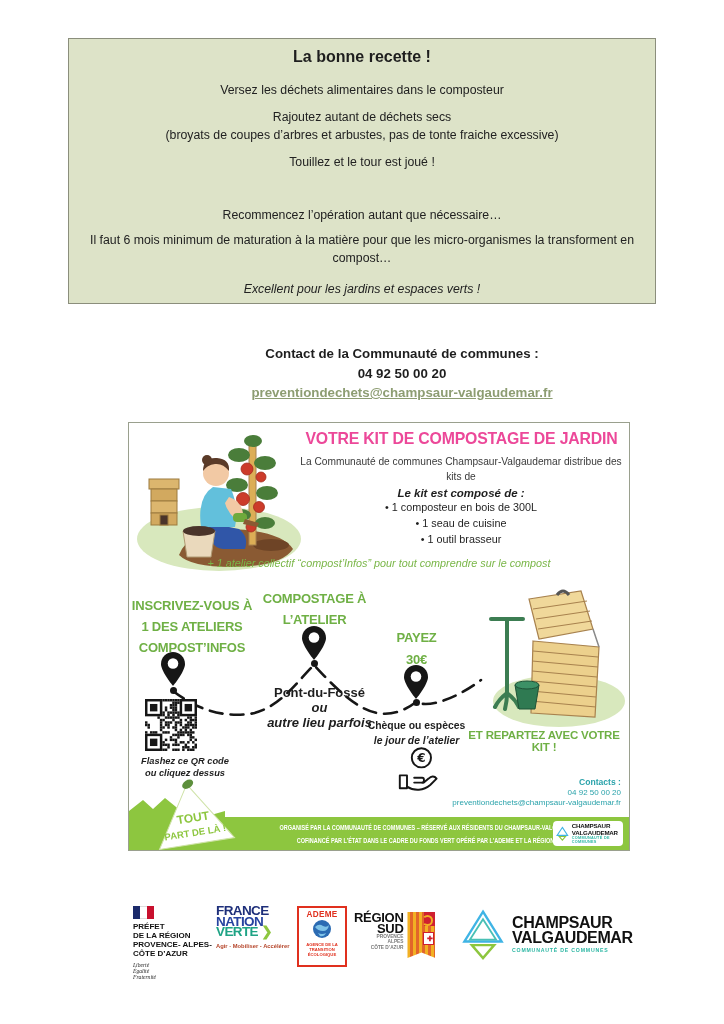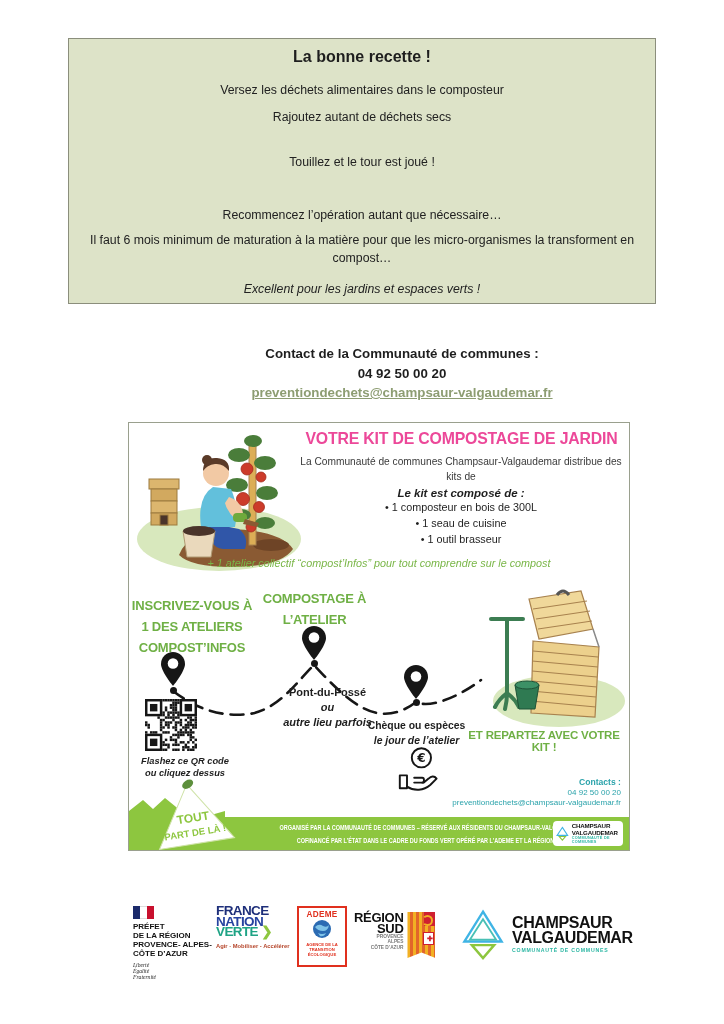--- a/index.html
+++ b/index.html
@@ -35,21 +35,21 @@
   .step-h{color:#6fb045;font-weight:bold;font-size:13px;letter-spacing:-.2px;line-height:21px;text-align:center;}
   .step1{left:0;top:172px;width:126px;}
   .step2{left:123px;top:165px;width:125px;}
   .step3{left:250px;top:204px;width:75px;line-height:22px;}
 
   .pin{width:26px;height:34px;}
   .pin1{left:31px;top:229px;} .pin2{left:172px;top:203px;} .pin3{left:274px;top:242px;}
   .pin-dot{width:7px;height:7px;border-radius:50%;background:#161616;}
   .dot1{left:41px;top:264px;} .dot2{left:182px;top:237px;} .dot3{left:284px;top:276px;}
 
-  .loc-text{left:136px;top:262px;width:125px;text-align:center;font-size:11px;line-height:15px;}
+  .loc-text{left:128px;top:262px;width:125px;text-align:center;font-size:13px;line-height:15px;}
   .pay-text{left:230px;top:295px;width:115px;text-align:center;font-size:10.4px;line-height:15px;}
   .euro-icon{left:266px;top:322px;width:48px;height:48px;}
 
   .qr-box{left:16px;top:276px;width:52px;height:52px;cursor:pointer;}
   .qr-cap{left:0px;top:332px;width:112px;text-align:center;font-size:9.3px;font-weight:bold;font-style:italic;line-height:12px;}
 
   .depart{left:335px;top:306px;width:160px;text-align:center;color:#6fb045;font-weight:bold;font-size:11.5px;letter-spacing:-.2px;}
 
   .f-contacts{right:8px;top:354px;width:230px;text-align:right;color:#2ba3ab;font-size:8px;line-height:10.5px;}
   .f-contacts .lbl{font-weight:bold;font-size:8.6px;}
@@ -97,20 +97,21 @@
 </style>
 </head>
 <body>
 
 <div class="page">
 
   <div class="abs recipe-box">
     <div class="abs r-title">La bonne recette !</div>
     <div class="abs r-line r1">Versez les déchets alimentaires dans le composteur</div>
     <div class="abs r-line r2">Rajoutez autant de déchets secs</div>
+    <div class="abs r-line r3">(broyats de coupes d’arbres et arbustes, pas de tonte fraiche excessive)</div>
     <div class="abs r-line r4">Touillez et le tour est joué !</div>
     <div class="abs r-line r5">Recommencez l’opération autant que nécessaire…</div>
     <div class="abs r-line r6">Il faut 6 mois minimum de maturation à la matière pour que les micro-organismes la transforment en compost…</div>
     <div class="abs r-line r7">Excellent pour les jardins et espaces verts !</div>
   </div>
 
   <div class="abs contact-block">
     <div class="b">Contact de la Communauté de communes :</div>
     <div class="b">04 92 50 00 20</div>
     <div class="contact-email">preventiondechets@champsaur-valgaudemar.fr</div>
@@ -195,20 +196,24 @@
     <div class="abs step-h step2">
       <div>COMPOSTAGE À</div>
       <div>L’ATELIER</div>
     </div>
     <svg class="abs pin pin2" viewBox="0 0 24 34">
       <path d="M12 0C5.4 0 0 5.4 0 12c0 7.4 12 22 12 22s12-14.6 12-22C24 5.4 18.6 0 12 0z" fill="#161616"></path>
       <circle cx="12" cy="11.5" r="5.3" fill="#fff"></circle>
     </svg>
     <div class="abs pin-dot dot2"></div>
 
+    <div class="abs step-h step3">
+      <div>PAYEZ</div>
+      <div>30€</div>
+    </div>
     <svg class="abs pin pin3" viewBox="0 0 24 34">
       <path d="M12 0C5.4 0 0 5.4 0 12c0 7.4 12 22 12 22s12-14.6 12-22C24 5.4 18.6 0 12 0z" fill="#161616"></path>
       <circle cx="12" cy="11.5" r="5.3" fill="#fff"></circle>
     </svg>
     <div class="abs pin-dot dot3"></div>
 
     <div class="abs loc-text">
       <div class="b">Pont-du-Fossé</div>
       <div class="b i">ou</div>
       <div class="b i">autre lieu parfois</div>

